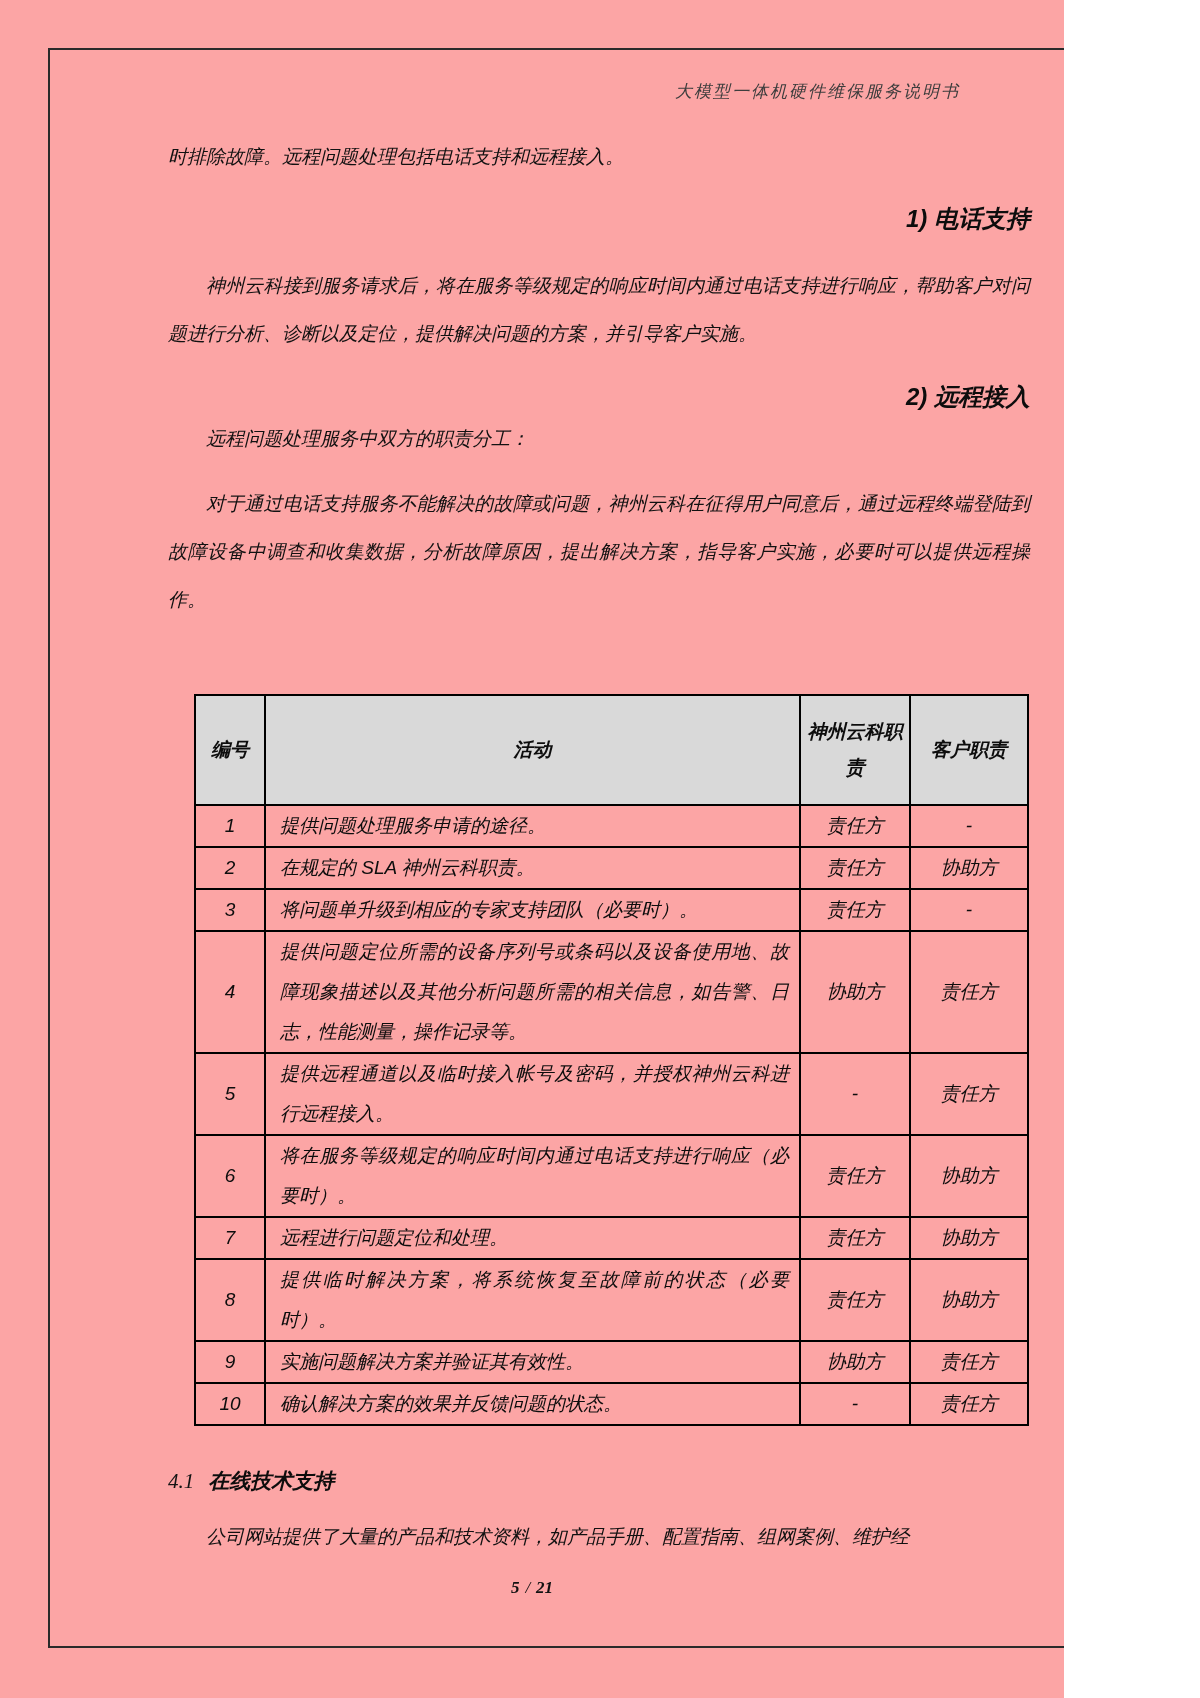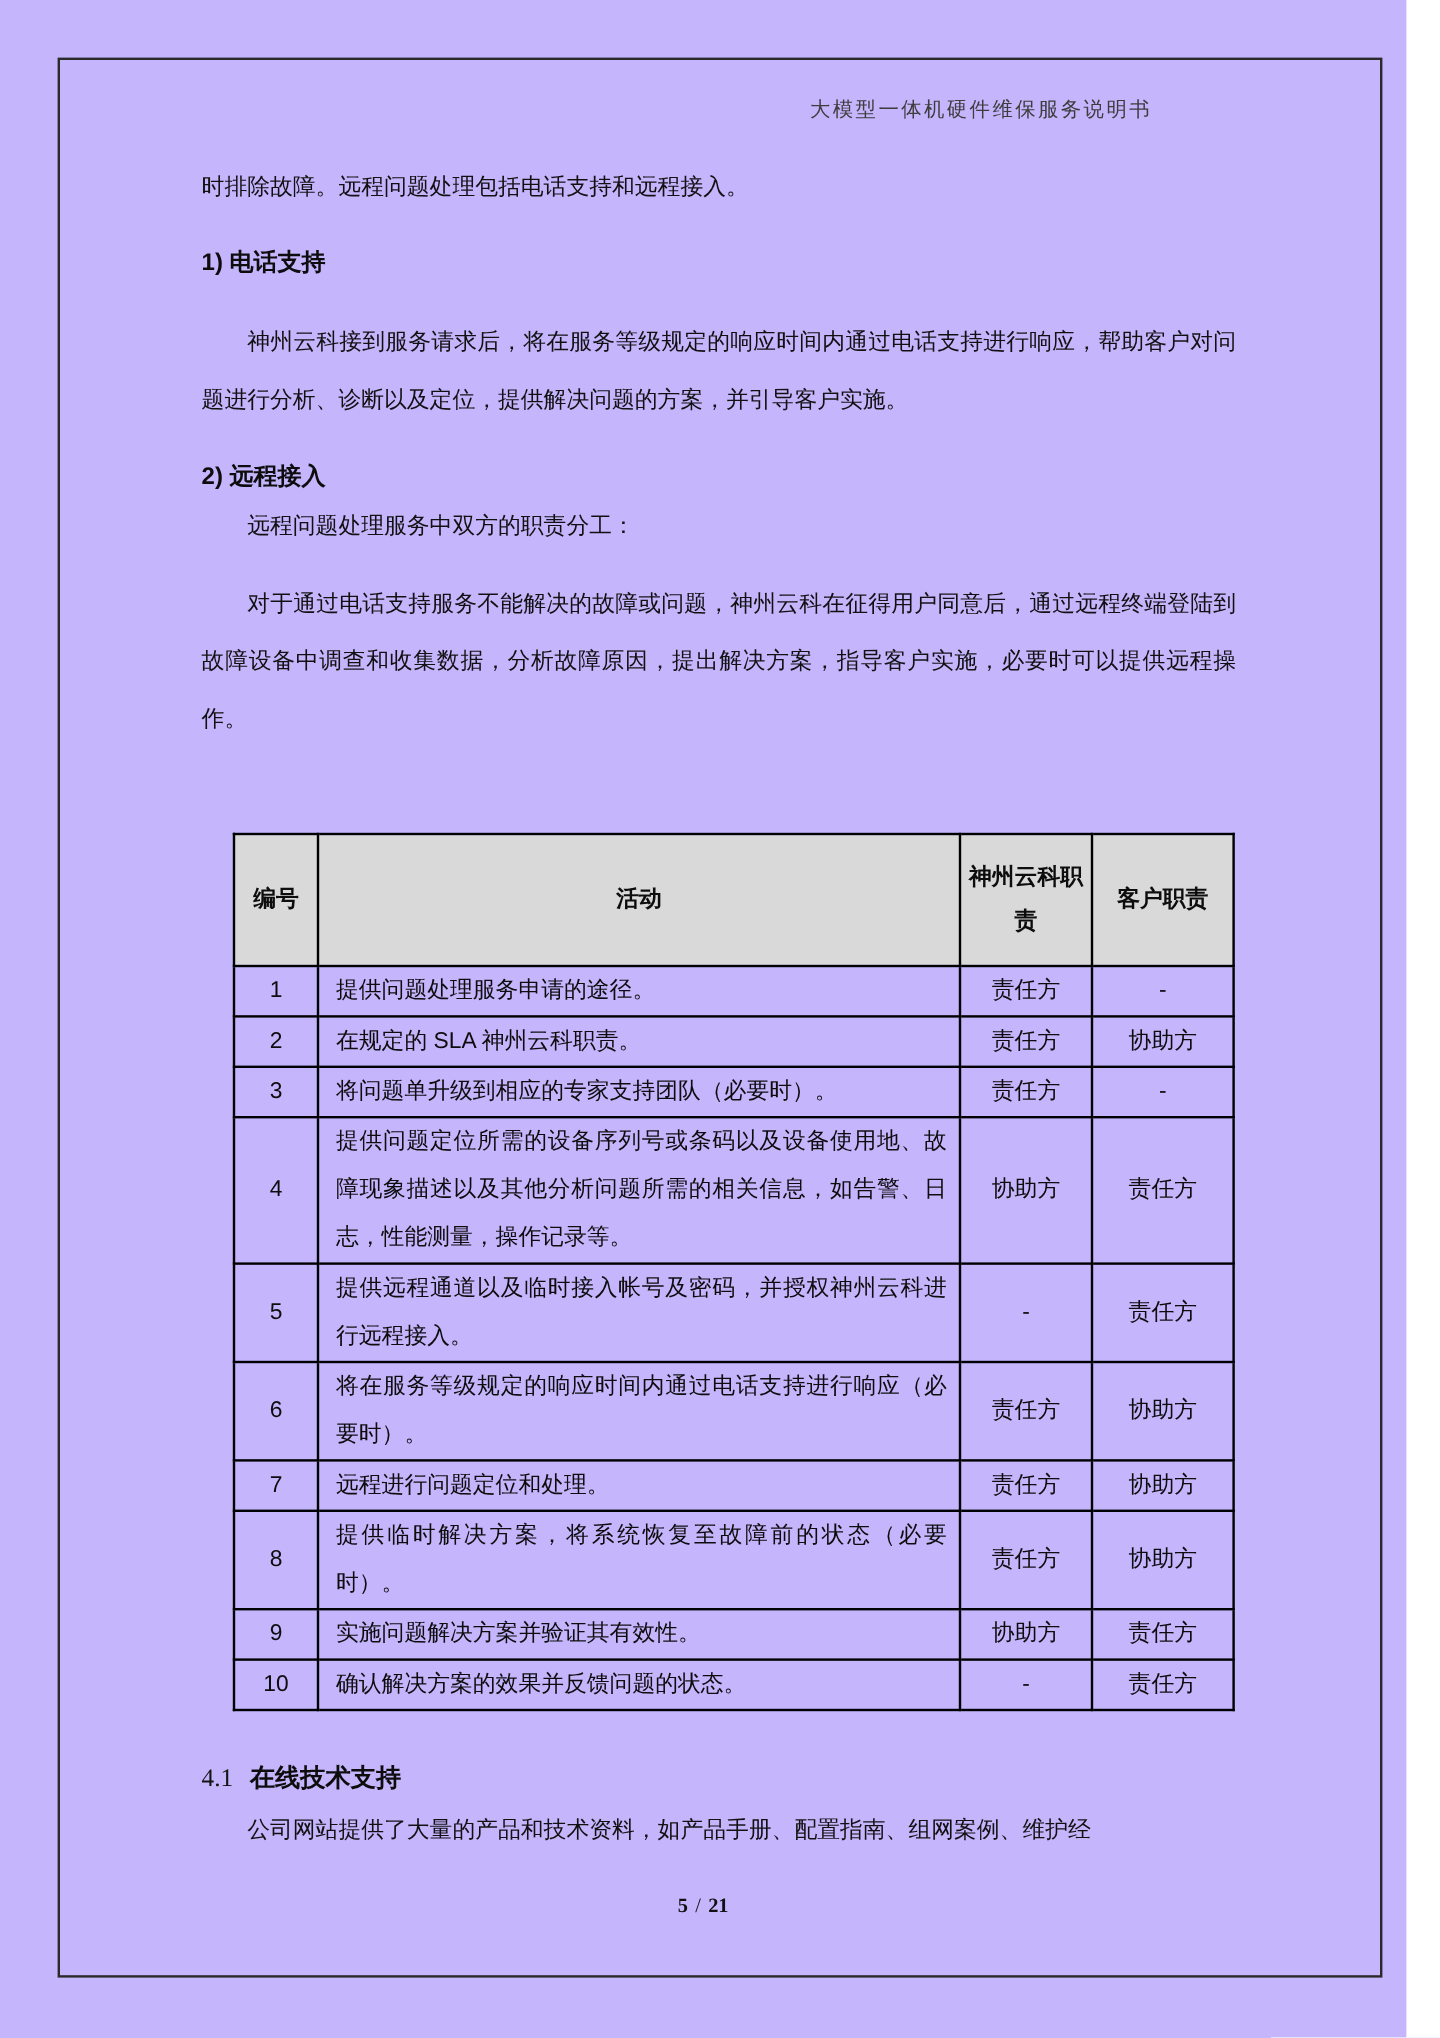--- a/index.html
+++ b/index.html
@@ -1,23 +1,24 @@
 <!DOCTYPE html>
 <html><head>
 <meta charset="utf-8">
 <style>
   html, body { margin: 0; padding: 0; background: #ffffff; }
   .page {
     position: relative;
-    width: 1172px;
+    width: 1064px;
     height: 1698px;
-    background: #c4b5fd;
+    background: #fca5a5;
     overflow: hidden;
     color: #1a1a1a;
     font-family: "Liberation Sans", sans-serif;
+    font-style: italic;
   }
   .frame {
     position: absolute;
     left: 48px; top: 48px;
     width: 1100px; height: 1596px;
     border: 2px solid #2a2a2a;
   }
   .content {
     position: absolute;
     left: 168px; top: 0;
@@ -36,24 +37,25 @@
   .para {
     font-size: 19px;
     line-height: 48px;
     text-align: justify;
     color: #111111;
   }
   .para.indent { text-indent: 2em; }
   .para.single { line-height: 26px; }
   .intro { margin-top: 40px; }
   .h-num {
-    font-size: 20px;
+    font-size: 24px;
     font-weight: 700;
     line-height: 30px;
     color: #0d0d0d;
+    text-align: right;
   }
   .h-s1 { margin-top: 34px; }
   .h-s2 { margin-top: 24px; }
   .p-s1 { margin-top: 28px; }
   .p-s2 { margin-top: 28px; }
   .p-lead { margin-top: 14px; text-indent: 2em; }
   table.resp {
     margin-top: 70px;
     margin-left: 26px;
     width: 833px;
@@ -91,21 +93,21 @@
     font-size: 21px;
     line-height: 30px;
   }
   .h-33 .sec-no {
     font-family: "Liberation Serif", serif;
     font-weight: 400;
     color: #141414;
     margin-right: 14px;
   }
   .h-33 .sec-title { font-weight: 700; color: #0d0d0d; text-align: center; }
-  .p-33 { margin-top: 16px; }
+  .p-33 { margin-top: 28px; }
   .doc-footer {
     position: absolute;
     left: 0; right: 0;
     top: 1578px;
     text-align: center;
     font-family: "Liberation Serif", serif;
     font-size: 17px;
     font-weight: 700;
     color: #111111;
   }

